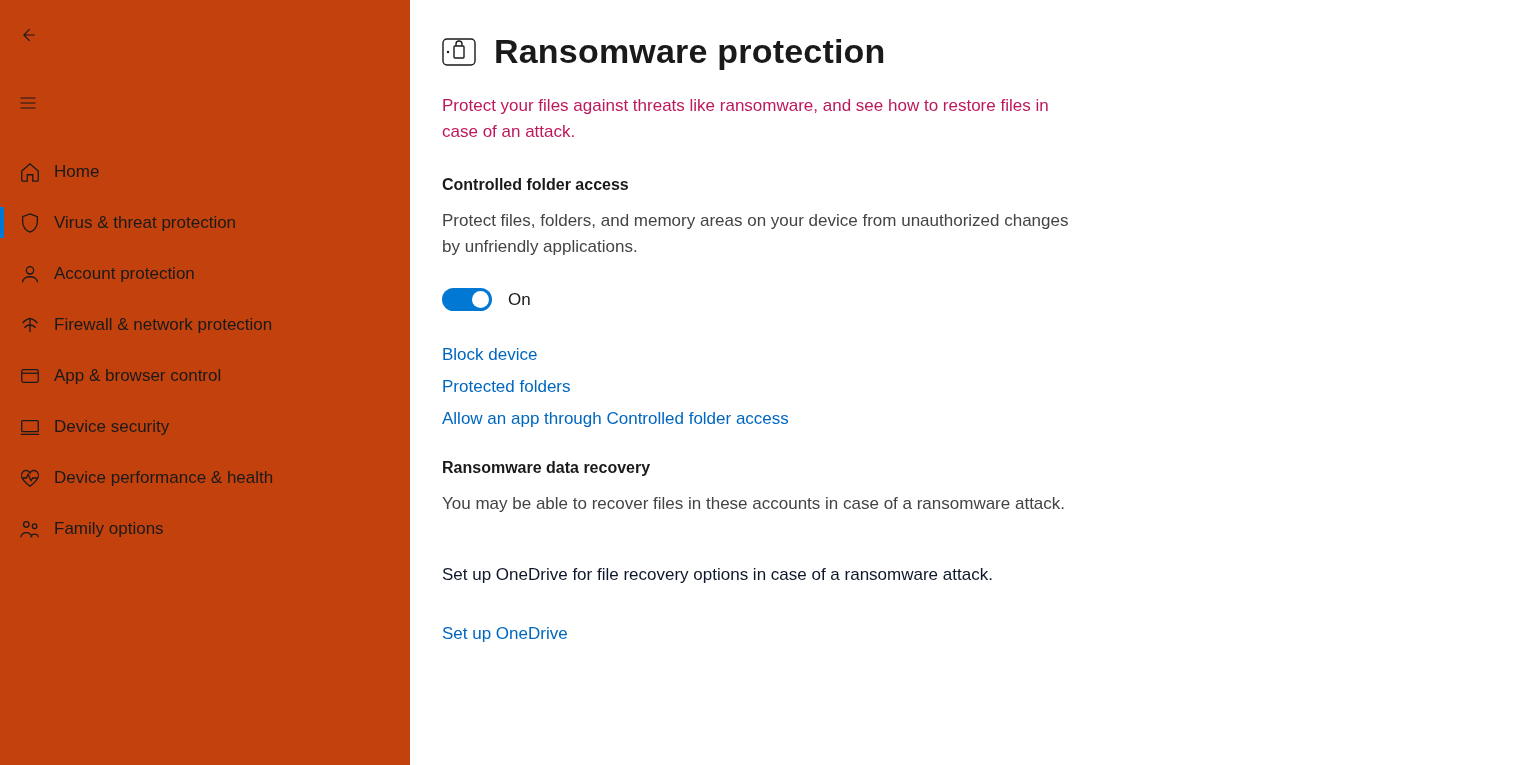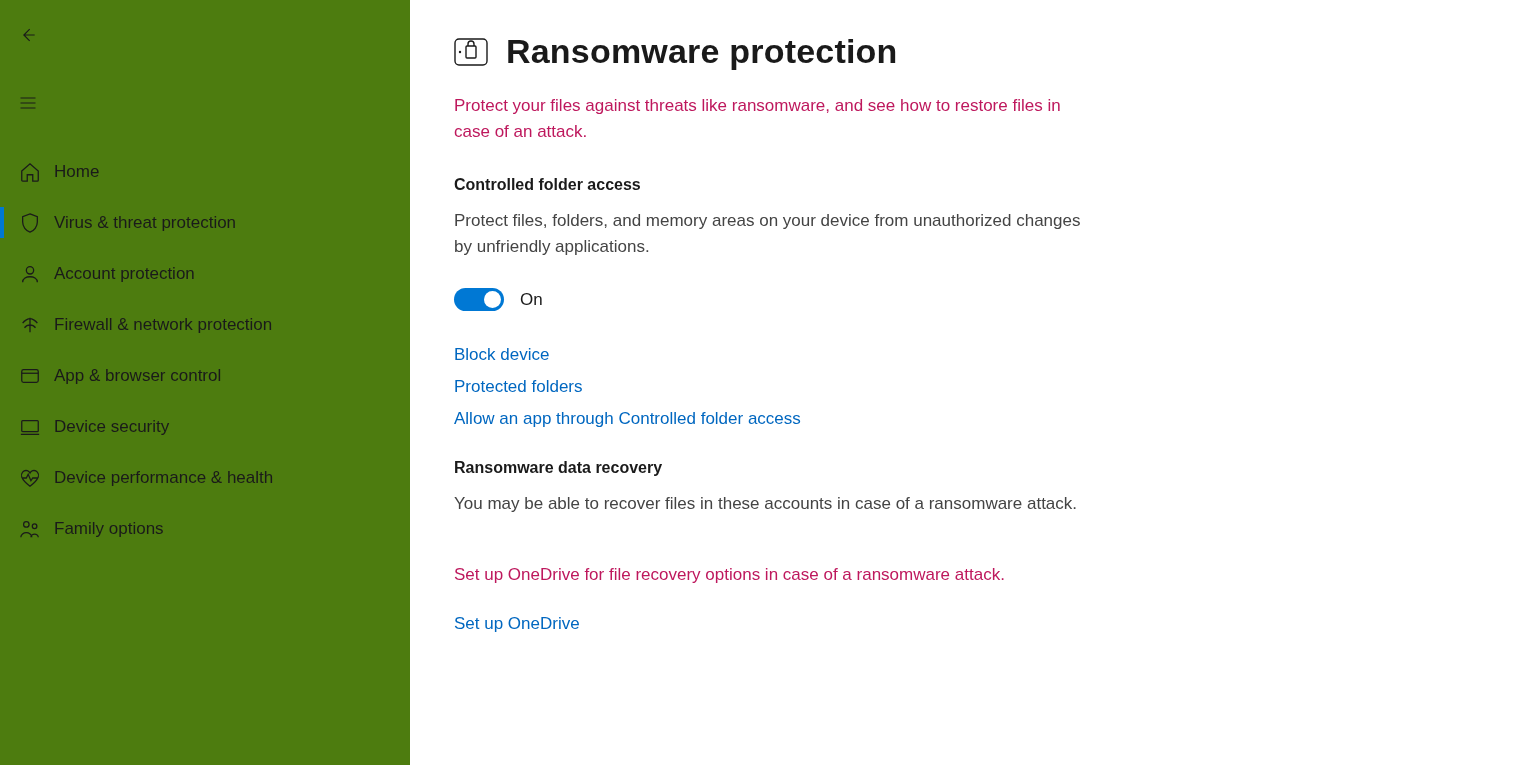--- a/index.html
+++ b/index.html
@@ -11,21 +11,21 @@
     background: #ffffff;
     display: flex;
     width: 1536px;
     height: 765px;
     overflow: hidden;
   }
 
   
   .sidebar {
     width: 410px;
-    background: #4d7c0f;
+    background: #c2410c;
     display: flex;
     flex-direction: column;
     padding-top: 14px;
   }
   .sidebar-top-btn {
     width: 48px;
     height: 44px;
     display: flex;
     align-items: center;
     justify-content: center;
@@ -62,21 +62,21 @@
     top: 10px;
     bottom: 10px;
     width: 4px;
     background: #0078d4;
   }
 
   
   .main {
     flex: 1;
     background: #ffffff;
-    padding: 32px 0 0 44px;
+    padding: 32px 0 0 32px;
     overflow-y: auto;
   }
   .title-row {
     display: flex;
     align-items: center;
     gap: 18px;
     margin-bottom: 22px;
   }
   .title-icon {
     width: 34px;
@@ -147,24 +147,24 @@
   a.app-link {
     color: #0067c0;
     font-size: 17px;
     text-decoration: none;
     cursor: pointer;
     width: fit-content;
   }
 
   .recovery-text {
     font-size: 17px;
-    color: #be185d;
+    color: #0f172a;
     max-width: 640px;
     line-height: 1.55;
-    margin-bottom: 26px;
+    margin-bottom: 36px;
   }
 
   
   svg { stroke: currentColor; fill: none; stroke-width: 1.4; }
 </style>
 </head>
 <body>
 
 <nav class="sidebar">
 

